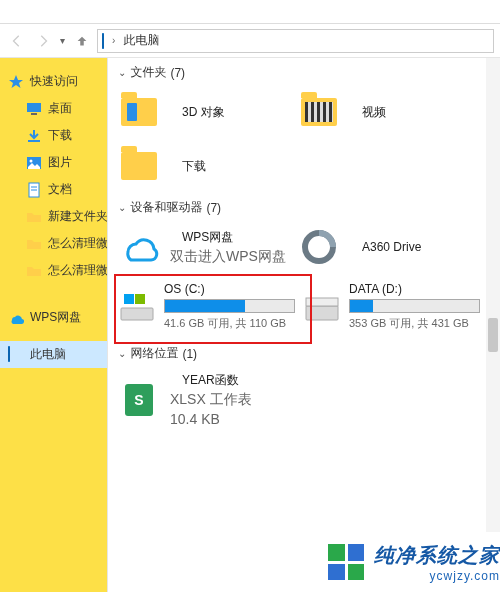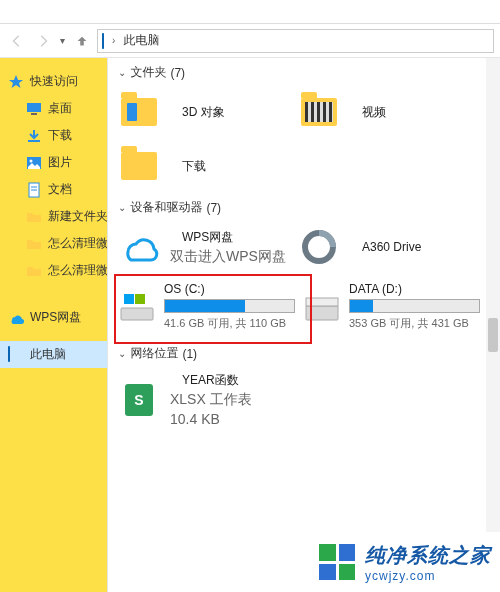--- a/index.html
+++ b/index.html
@@ -167,21 +167,21 @@
     position: absolute;
   }
 
   
   .watermark {
     position: absolute;
     right: 0; bottom: 0;
     width: 220px; height: 60px;
     display: flex; align-items: center; justify-content: flex-end;
     gap: 10px;
-    padding-right: 9px;
+    padding-right: 0;
     background: rgba(255,255,255,0.85);
   }
   .wm-logo {
     width: 36px; height: 36px;
     display: grid;
     grid-template-columns: 1fr 1fr;
     grid-template-rows: 1fr 1fr;
     gap: 3px;
   }
   .wm-logo div { background: #2aa84a; }
@@ -191,20 +191,21 @@
     font-size: 20px;
     font-weight: 700;
     color: #1558a5;
     letter-spacing: 1px;
     font-style: italic;
   }
   .wm-text .wline2 {
     font-size: 12px;
     color: #1e66b8;
     letter-spacing: 1px;
+    text-align: right;
   }
 
   
   .folder-shape {
     width: 36px; height: 28px;
     background: #ffcf4a;
     border-radius: 2px;
     position: relative;
   }
   .folder-shape::before {

